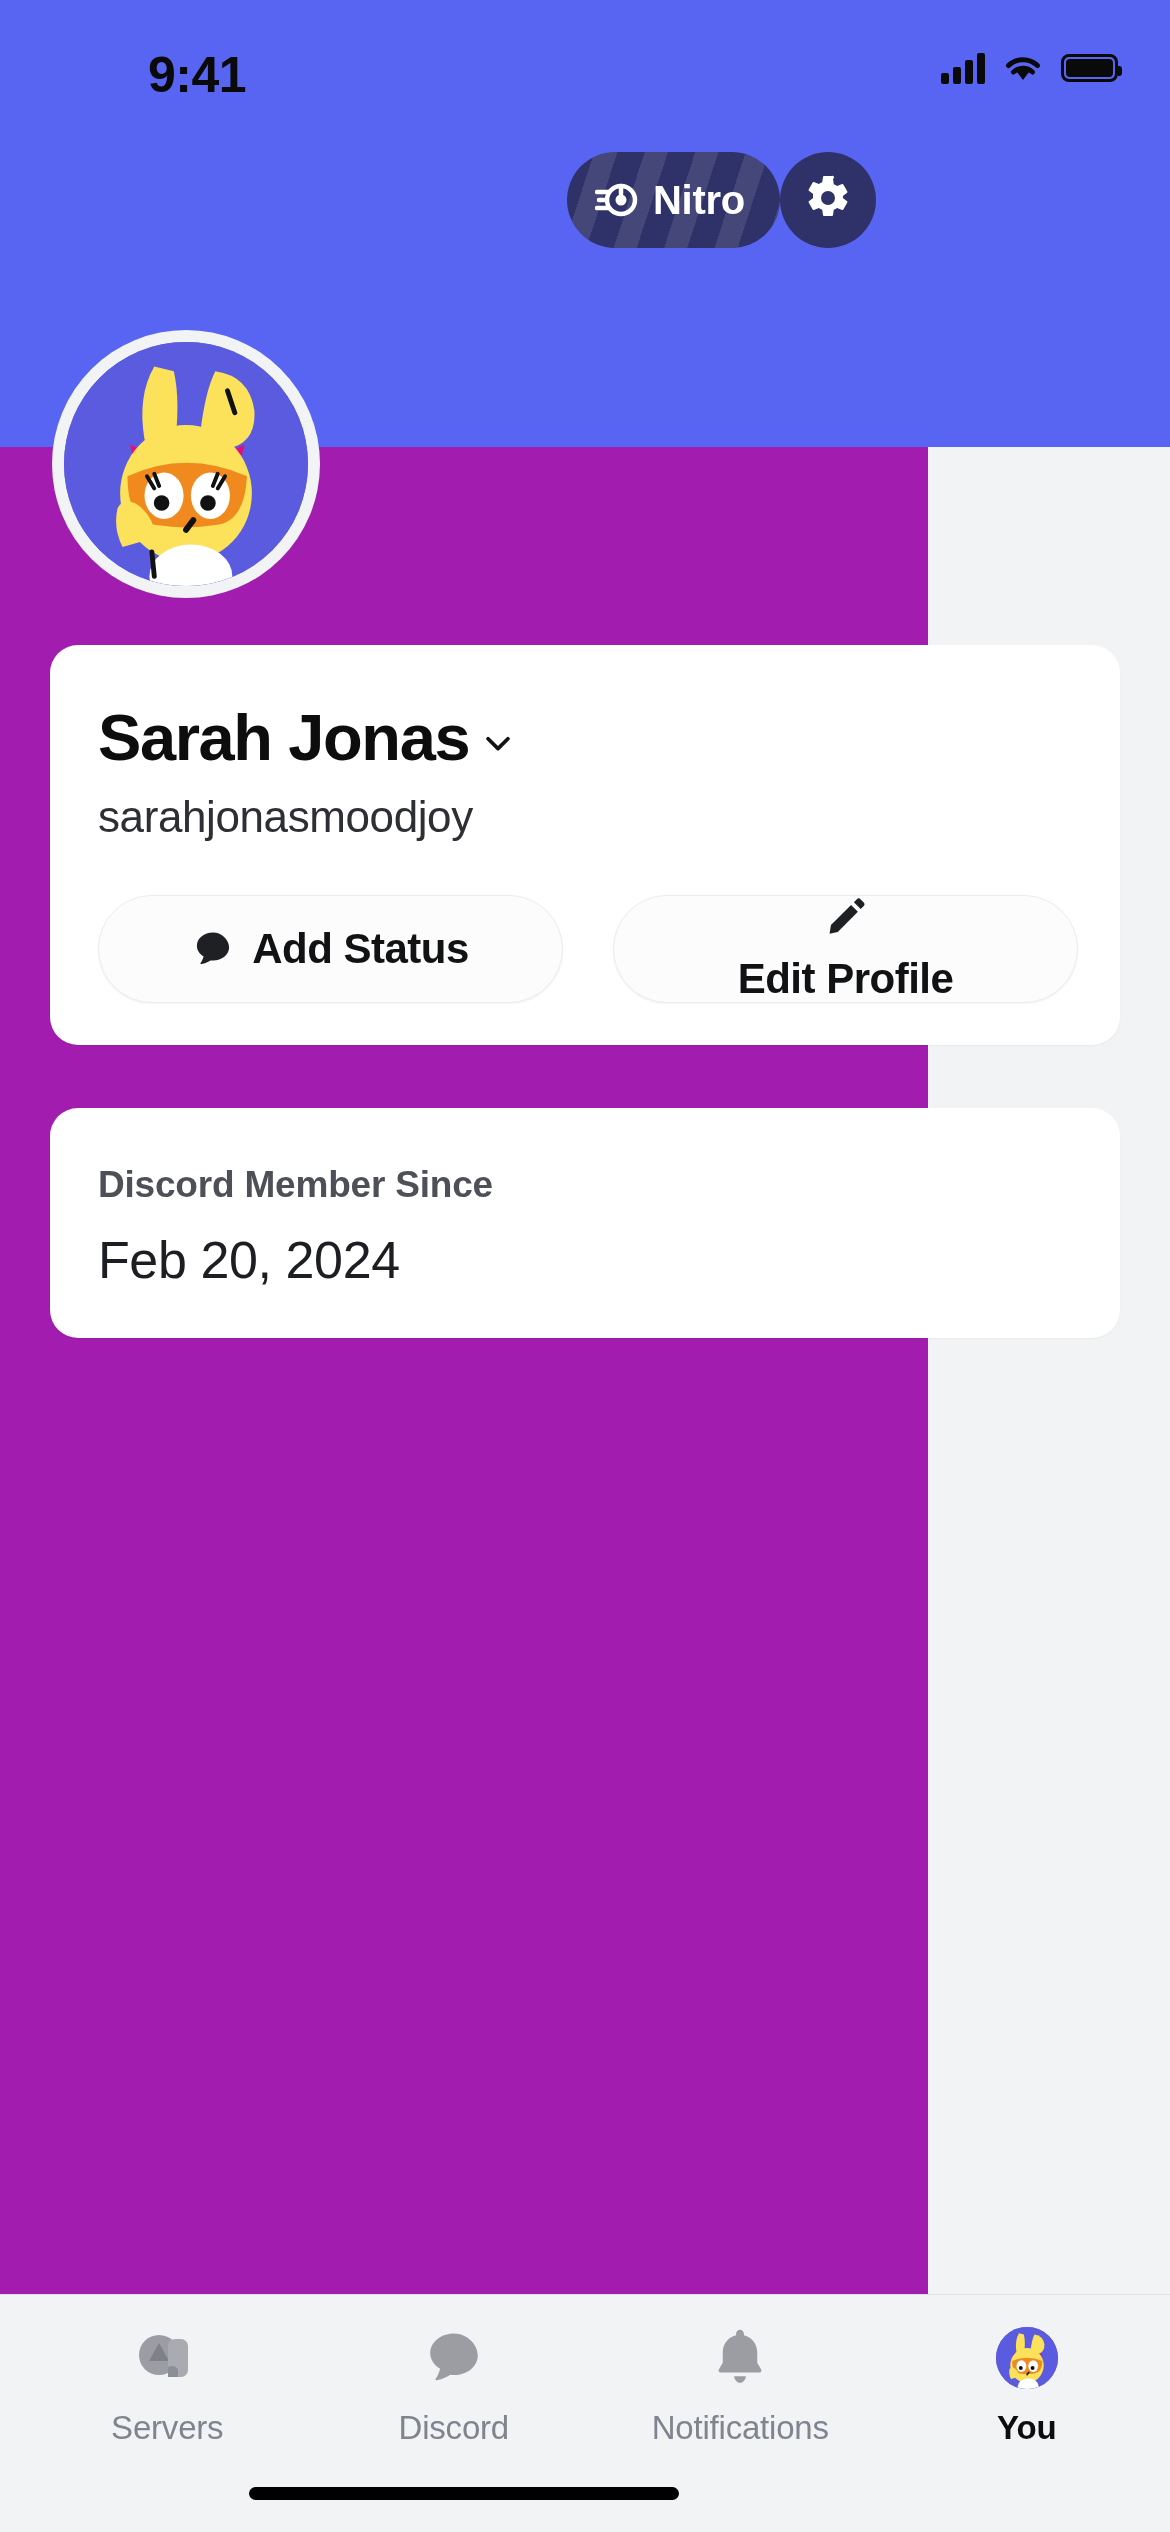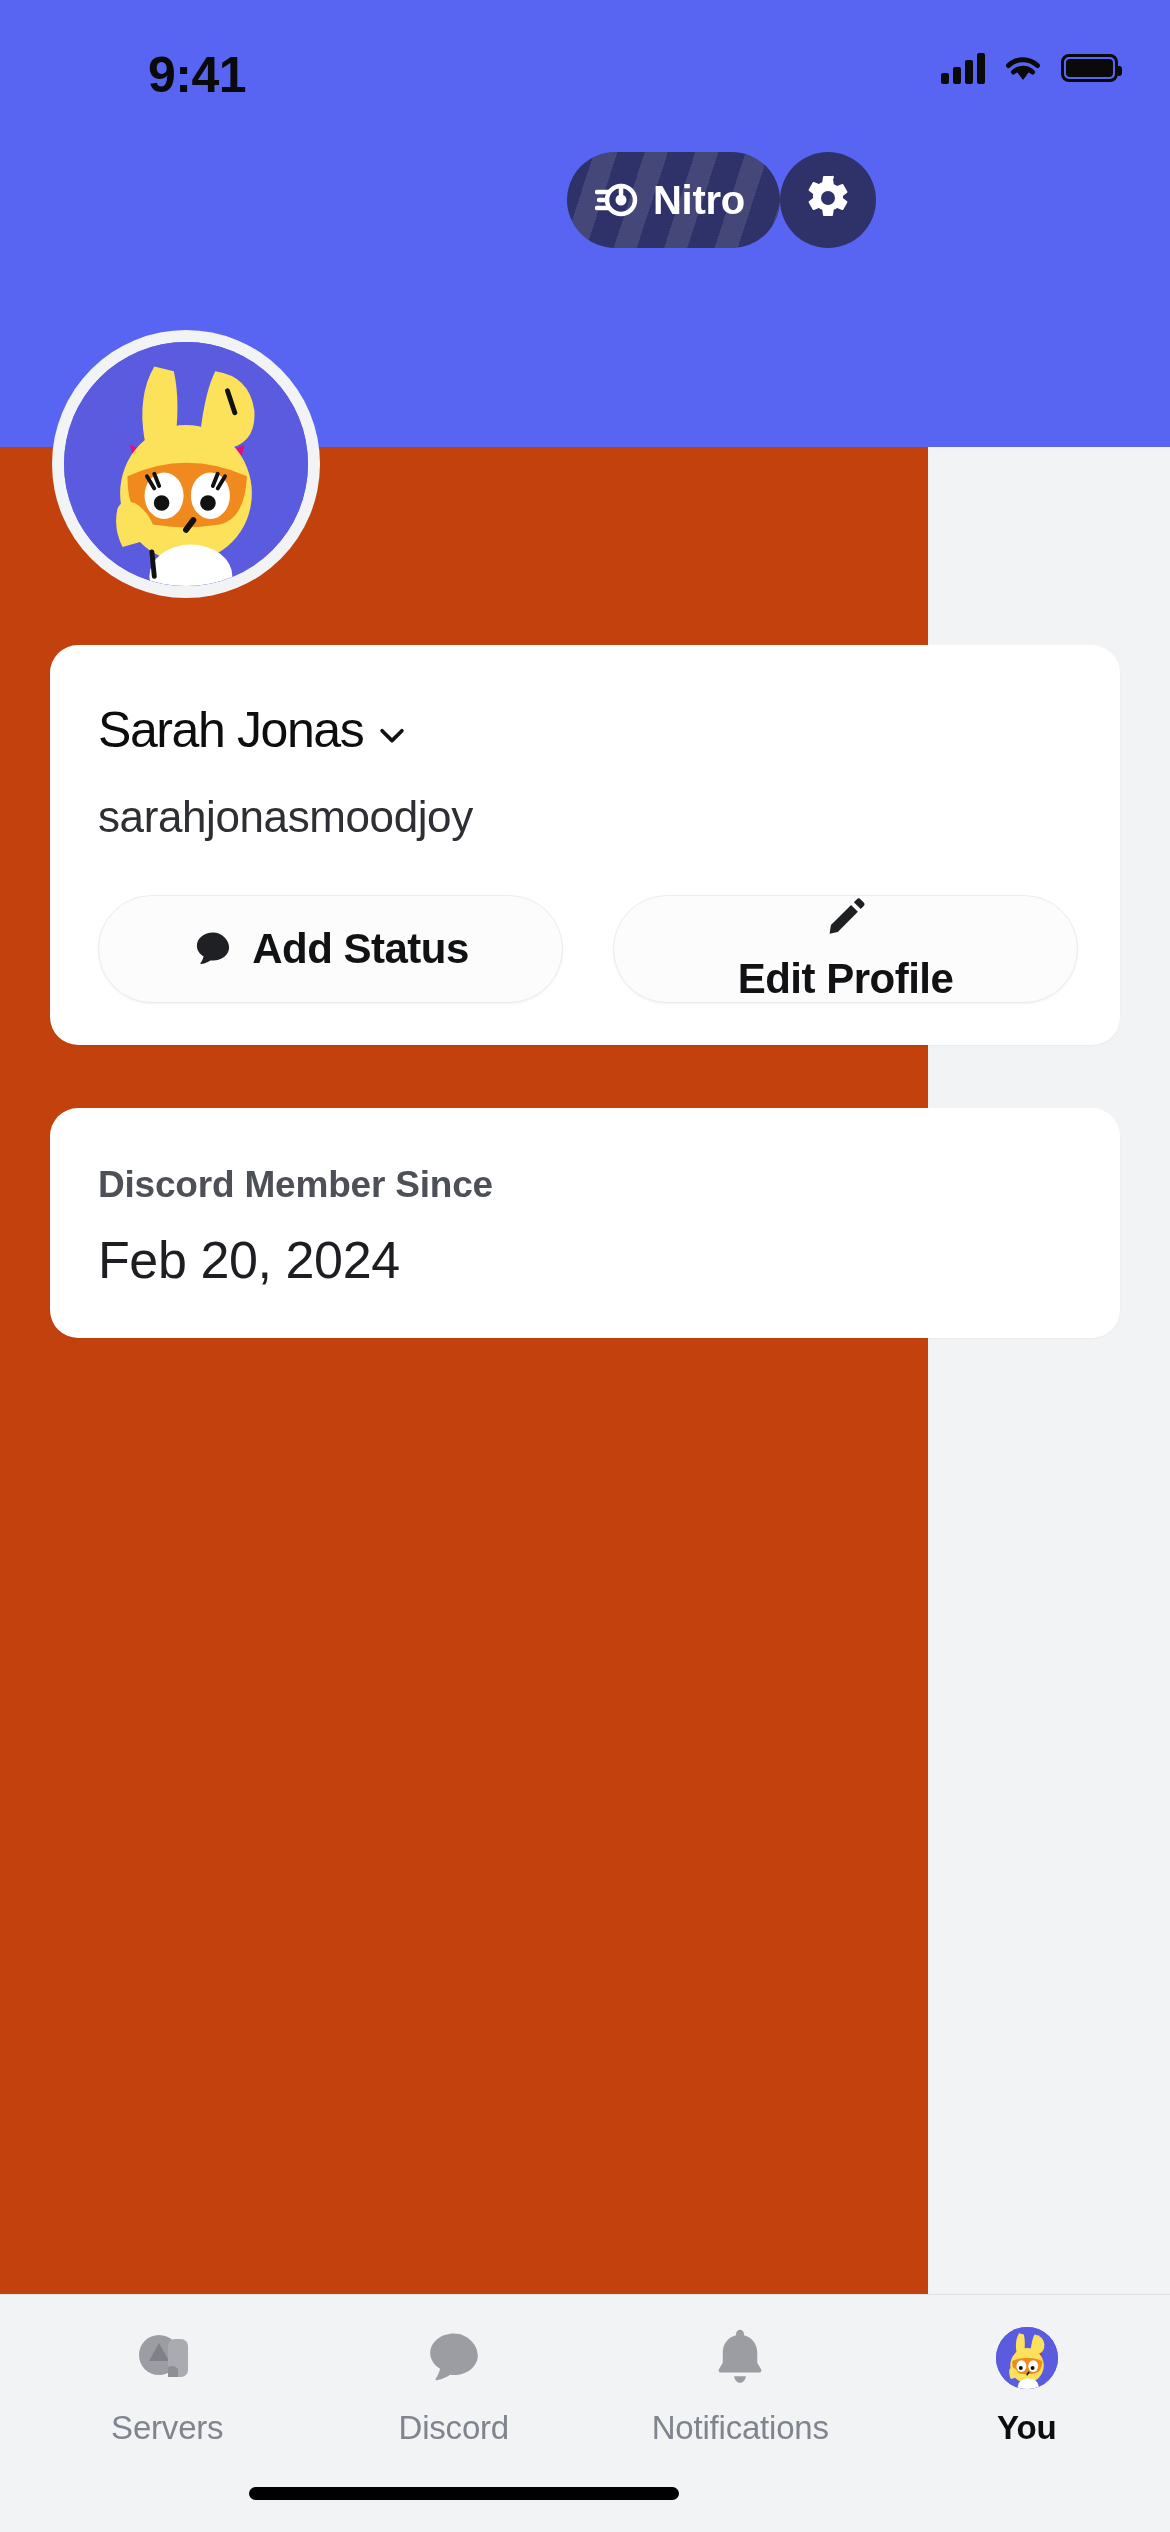--- a/index.html
+++ b/index.html
@@ -2,21 +2,21 @@
 <html><head>
 <meta charset="utf-8">
 <style>
   * { margin:0; padding:0; box-sizing:border-box; }
   html, body {
     width:1170px; height:2532px;
     background:#F2F3F5;
     font-family:"Liberation Sans", sans-serif;
     overflow:hidden;
   }
-  .screen { position:relative; width:928px; height:2532px; background:#c2410c; }
+  .screen { position:relative; width:928px; height:2532px; background:#a21caf; }
 
   
   .banner {
     position:absolute; top:0; left:0; width:1170px; height:447px;
     background:#5865F2;
   }
 
   
   .statusbar {
     position:absolute; top:0; left:0; width:1170px; height:115px;
@@ -103,21 +103,21 @@
   }
   #profile-card{ top:645px; height:400px; }
   #member-card{ top:1108px; height:230px; }
   #friends-card{ top:1412px; height:168px; }
 
   .name-row{
     position:absolute; left:48px; top:60px;
     display:flex; align-items:center; gap:12px;
   }
   .display-name{
-    font-size:50px; font-weight:400; color:#0D0D0E;
+    font-size:65px; font-weight:700; color:#0D0D0E;
     letter-spacing:-1.4px; line-height:1;
   }
   .chev-down{ width:34px; height:34px; margin-top:10px; flex:none; }
   .username{
     position:absolute; left:48px; top:147px;
     font-size:44px; color:#2E2F34; font-weight:400; letter-spacing:-0.4px;
   }
 
   .btn-row{
     position:absolute; left:48px; top:250px;

